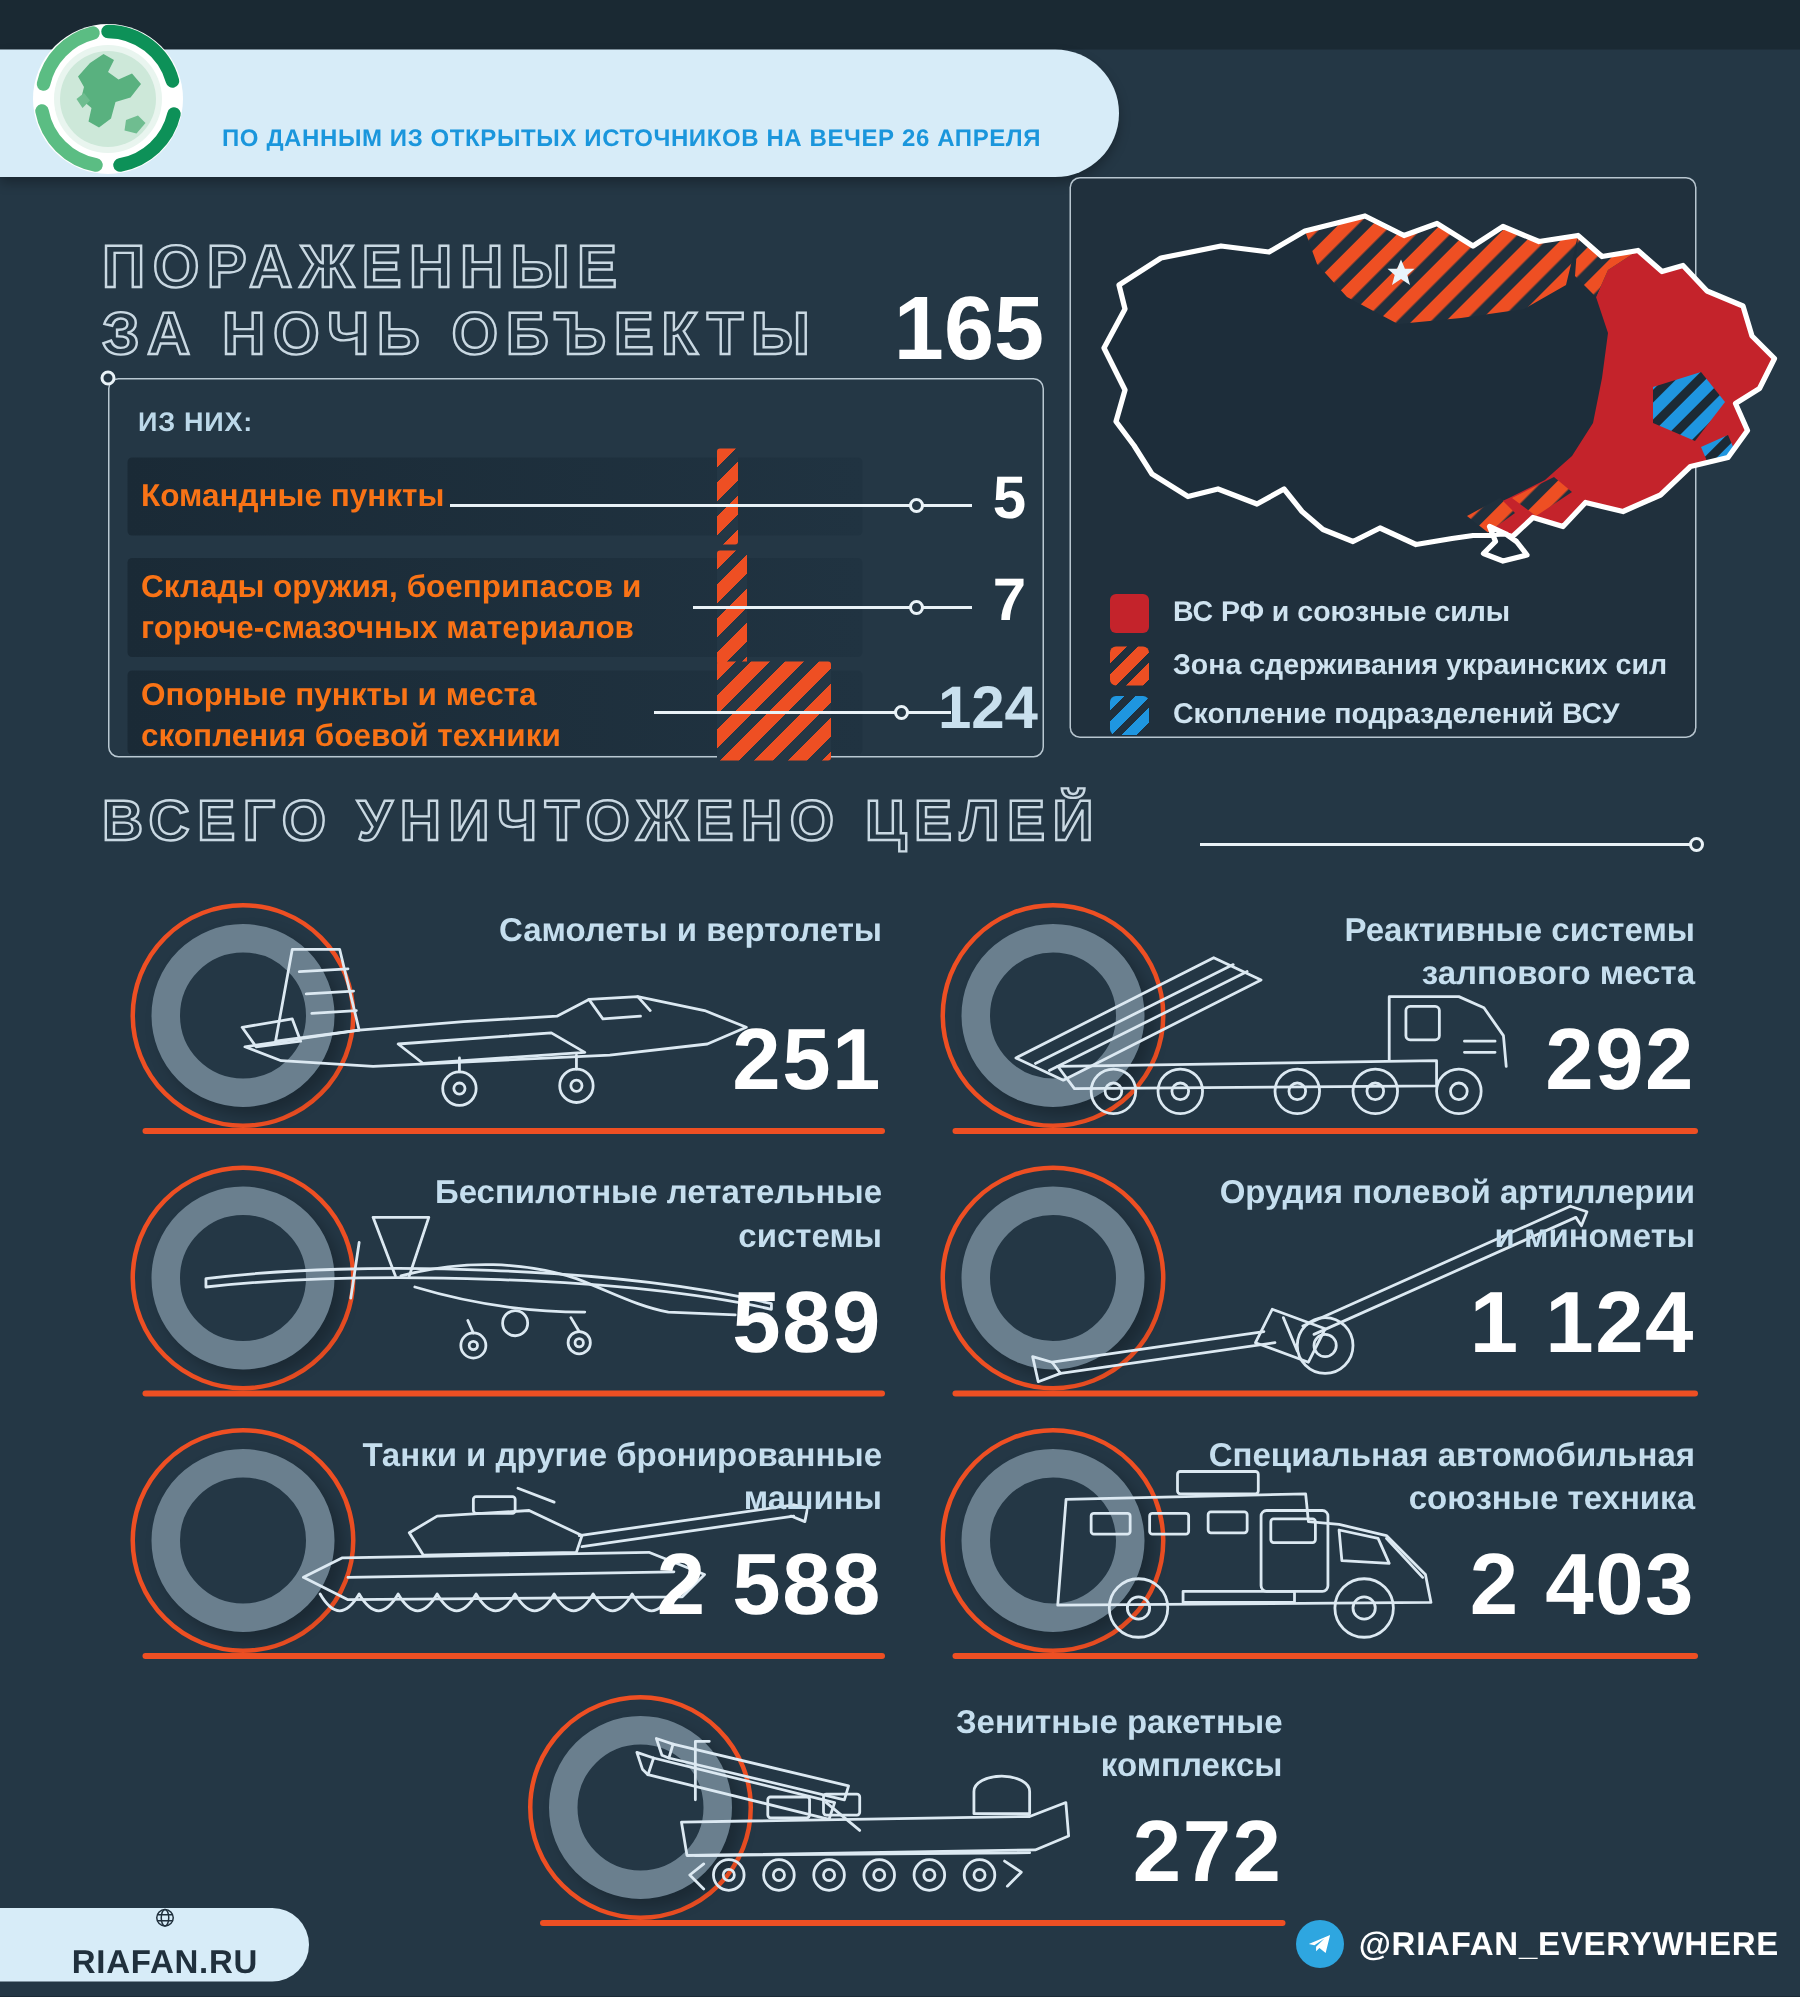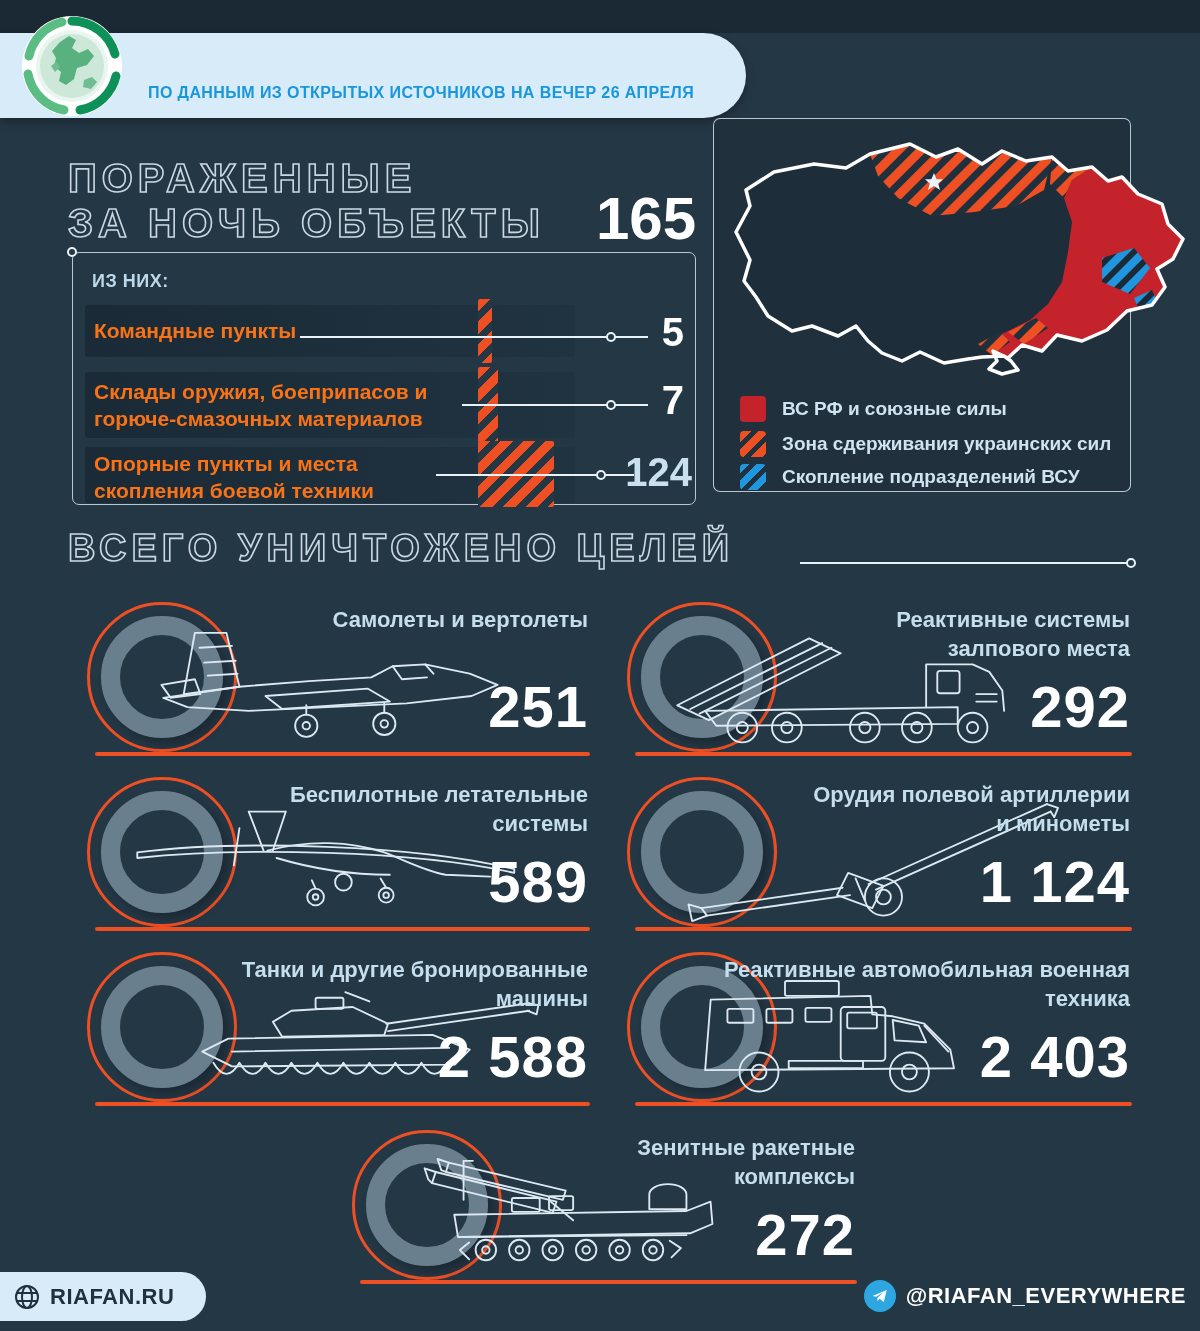--- a/index.html
+++ b/index.html
@@ -52,21 +52,21 @@
   .veh { position:absolute; left:22px; bottom:8px; width:432px; height:130px; }
   .veh g { fill:none; stroke:#dce9f2; stroke-width:2; stroke-linejoin:round; stroke-linecap:round; }
   .card-label { position:absolute; right:2px; top:8px; text-align:right; font-size:22px; font-weight:bold;
                 color:#c5deee; line-height:1.3; }
   .card-value { position:absolute; right:2px; bottom:20px; font-size:58px; font-weight:bold; color:#ffffff;
                 letter-spacing:1px; line-height:1; }
   .underline { position:absolute; left:10px; right:0; bottom:0; height:4px; background:#ee4f23; border-radius:2px; }
 
   
   .site-pill { left:0; top:1272px; width:206px; height:49px; background:#d7ecf8; border-radius:0 26px 26px 0;
-               display:flex; align-items:center; gap:10px; padding-left:14px; }
+               display:flex; align-items:center; gap:10px; padding-left:14px;flex-direction:column; }
   .site-text { font-size:22px; font-weight:bold; color:#20303d; letter-spacing:.5px; }
   .tg-group { top:1280px; right:14px; display:flex; align-items:center; gap:10px; }
   .tg-circle { width:32px; height:32px; border-radius:50%; background:#2ea6e0; display:flex; align-items:center; justify-content:center; }
   .tg-text { font-size:22px; font-weight:bold; color:#ffffff; letter-spacing:.5px; }
 </style>
 </head>
 <body>
 
 <div class="canvas">
 
@@ -294,21 +294,21 @@
       <path d="M262 56 L290 62 L298 80 L264 78 Z"></path>
       <rect x="146" y="14" width="58" height="16" rx="2"></rect>
       <path d="M296 62 L322 90"></path>
       <circle cx="118" cy="112" r="21"></circle>
           <circle cx="118" cy="112" r="8"></circle>
       <circle cx="280" cy="112" r="21"></circle>
           <circle cx="280" cy="112" r="8"></circle>
       <path d="M150 100 h80 v8 h-80 z"></path>
     </g>
       </svg>
-    <div class="card-label" style="width:420px;">Реактивные автомобильная военная техника</div>
+    <div class="card-label" style="width:420px;">Специальная автомобильная союзные техника</div>
     <div class="card-value">2 403</div>
     <div class="underline"></div>
   </div>
 
   <div class="card" style="left:350px; top:1126px; width:507px;">
     <div class="decor-oc"></div>
     <div class="decor-ring"></div>
     <svg class="veh" viewBox="0 0 460 140">
         <g>
       <path d="M66 28 L196 60 L192 72 L62 40 Z"></path>

